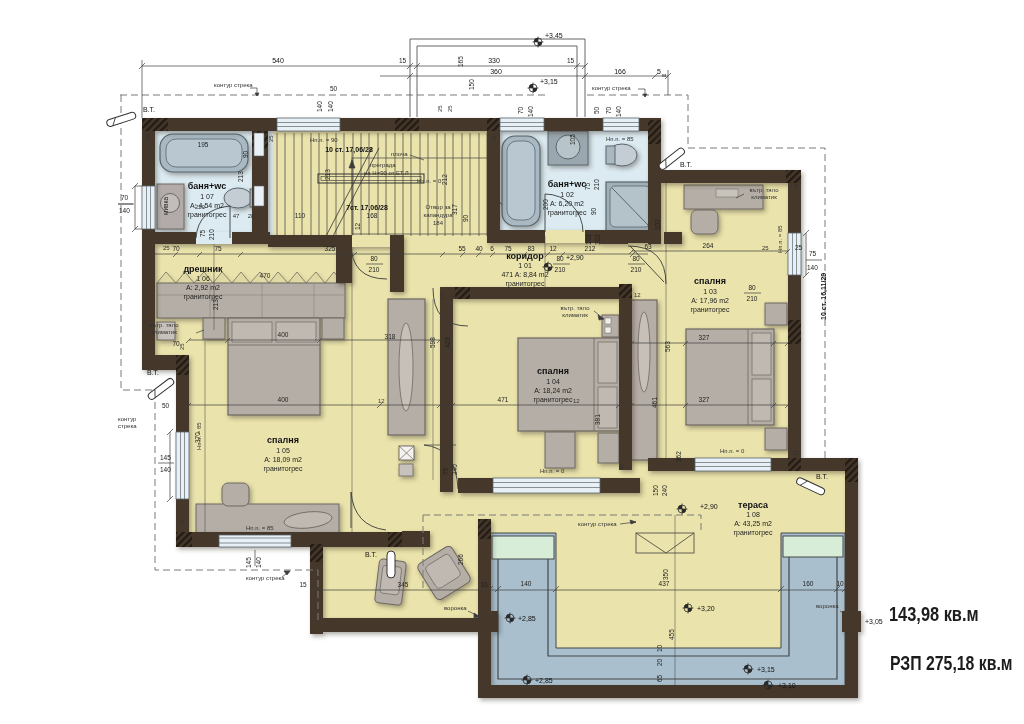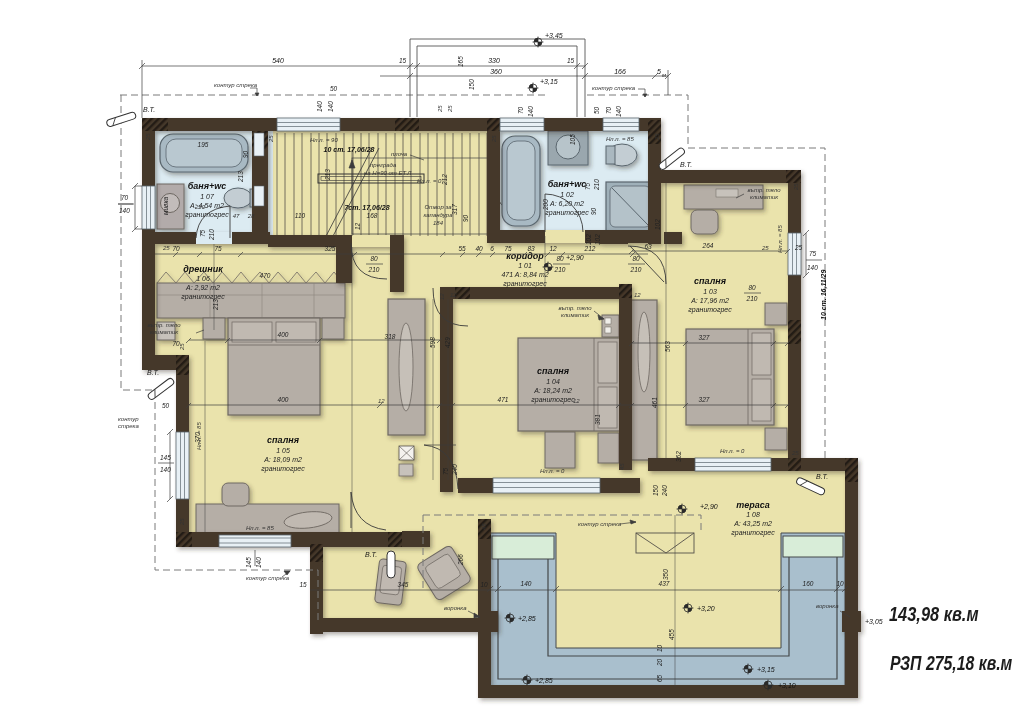--- a/index.html
+++ b/index.html
@@ -1,17 +1,17 @@
 <!DOCTYPE html>
 <html><head>
 <meta charset="utf-8">
 <style>
   html,body{margin:0;padding:0;background:#ffffff;}
   #page{position:relative;width:1024px;height:724px;background:#ffffff;overflow:hidden;
-        font-family:"Liberation Sans", sans-serif;font-style:italic;}
+        font-family:"Liberation Sans", sans-serif;}
   svg{position:absolute;left:0;top:0;}
   text{font-family:"Liberation Sans", sans-serif;fill:#1c1c1c;}
   .dim{font-size:6.5px;fill:#222;}
   .dimb{font-size:7px;fill:#111;}
   .lbl{font-size:9px;font-weight:bold;fill:#111;}
   .sub{font-size:7px;fill:#222;}
   .tiny{font-size:6px;fill:#333;}
 </style>
 </head>
 <body>

